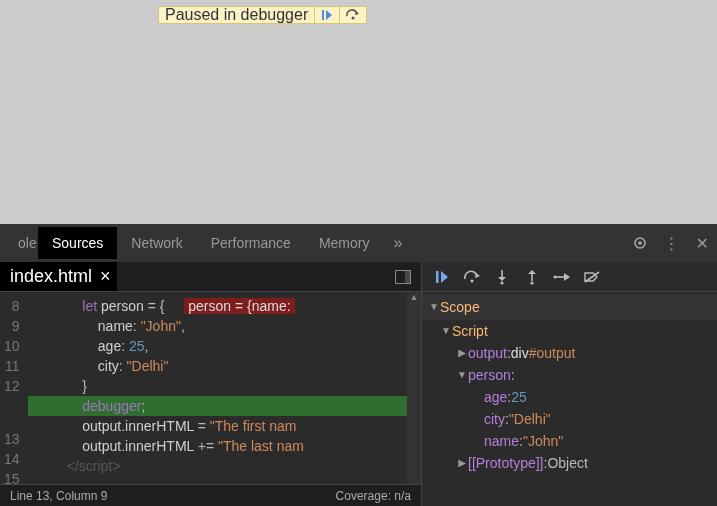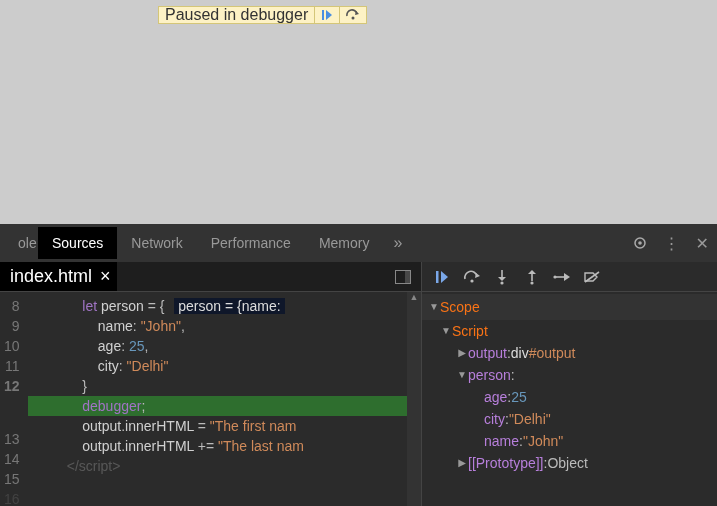--- a/index.html
+++ b/index.html
@@ -28,30 +28,30 @@
 .gutter{background:#2b2b2b;color:#777;text-align:right;padding:4px 8px 4px 4px;user-select:none;line-height:20px}
 .code{flex:1;padding:4px 0;white-space:pre;line-height:20px;overflow:hidden}
 .code-line{padding:0 8px;height:20px}
 .code-line.current{background:#2e6e2e}
 .tok-key{color:#a074c4}
 .tok-str{color:#d08a5a}
 .tok-num{color:#6897bb}
 .tok-id{color:#d0d0d0}
 .tok-pun{color:#bbb}
 .tok-prop{color:#d0d0d0}
-.inline-hint{background:#0f172a;color:#ddd;padding:0 4px;margin-left:6px}
+.inline-hint{background:#7f1d1d;color:#ddd;padding:0 4px;margin-left:16px}
 .scroll-track{position:absolute;right:0;top:0;bottom:0;width:14px;background:#333}
 .scroll-arrow{height:14px;color:#888;font-size:9px;text-align:center;cursor:pointer}
 .dbg-toolbar{display:flex;align-items:center;height:30px;background:#2b2b2b;border-bottom:1px solid #444;padding:0 6px;gap:2px}
 .dbg-btn{width:28px;height:24px;display:flex;align-items:center;justify-content:center;color:#bbb;cursor:pointer}
 .dbg-btn.primary{color:#7aa7e8}
 .scope{flex:1;overflow:auto;font-family:Consolas,monospace;font-size:14px;line-height:22px;padding:2px 0}
 .scope-row{display:flex;align-items:center;padding:0 6px}
 .tw{display:inline-block;width:12px;color:#999;cursor:pointer;font-size:10px;text-align:center}
-.scope-label{color:#f97316}
+.scope-label{color:#fdba74}
 .scope-header{background:#333;padding:2px 6px}
 .sc-key{color:#b77fdb}
 .sc-str{color:#d08a5a}
 .sc-num{color:#6897bb}
 .sc-elem{color:#ddd}
 .sc-elem .hash{color:#d08a5a}
 .sc-obj{color:#bbb}
 .ind1{padding-left:18px}
 .ind2{padding-left:34px}
 .ind3{padding-left:50px}
@@ -112,31 +112,36 @@
               <rect x="10" y="1" width="5" height="12" fill="#888" opacity="0.4"></rect>
             </svg>
         </div>
       </div>
       <div class="code-area">
         <div class="gutter" id="gutter">
             <div style="opacity: 1;">8</div>
             <div style="opacity: 1;">9</div>
             <div style="opacity: 1;">10</div>
             <div style="opacity: 1;">11</div>
-            <div style="opacity: 1; font-weight: bold;">12</div>
+            <div style="opacity: 1;">12</div>
             <div style="opacity: 1; margin-top: 33px;">13</div>
             <div style="opacity: 1;">14</div>
             <div style="opacity: 1; text-align: center;">15</div>
             <div style="opacity: 0.3;">16</div>
           </div>
         <div class="code" id="code"><div class="code-line"><span>            </span><span class="tok-key">let</span><span class="tok-pun"> </span><span class="tok-id">person</span><span class="tok-pun"> = { </span><span class="inline-hint">person = {name:</span></div><div class="code-line"><span>                </span><span class="tok-prop">name</span><span class="tok-pun">: </span><span class="tok-str">"John"</span><span class="tok-pun">,</span></div><div class="code-line"><span>                </span><span class="tok-prop">age</span><span class="tok-pun">: </span><span class="tok-num">25</span><span class="tok-pun">,</span></div><div class="code-line"><span>                </span><span class="tok-prop">city</span><span class="tok-pun">: </span><span class="tok-str">"Delhi"</span></div><div class="code-line"><span>            </span><span class="tok-pun">}</span></div><div class="code-line current"><span>            </span><span class="tok-key">debugger</span><span class="tok-pun">;</span></div><div class="code-line"><span>            </span><span class="tok-id">output</span><span class="tok-pun">.</span><span class="tok-prop">innerHTML</span><span class="tok-pun"> = </span><span class="tok-str">"The first nam</span></div><div class="code-line"><span>            </span><span class="tok-id">output</span><span class="tok-pun">.</span><span class="tok-prop">innerHTML</span><span class="tok-pun"> += </span><span class="tok-str">"The last nam</span></div><div class="code-line" style="opacity: 0.3;"><span>        </span><span class="tok-pun">&lt;/script​&gt;</span></div></div>
         <div class="scroll-track">
           <div class="scroll-arrow">▲</div>
         </div>
       </div>
+      <div class="status">
+        <span>Line 13, Column 9</span>
+        <div class="status-spacer"></div>
+        <span>Coverage: n/a</span>
+      </div>
     </div>
 
     <div class="right">
       <div class="dbg-toolbar">
         <div class="dbg-btn primary">
           <svg width="14" height="14" viewBox="0 0 14 14">
               <rect x="1" y="1" width="2.5" height="12" fill="#7aa7e8"></rect>
               <polygon points="6,1 13,7 6,13" fill="#7aa7e8"></polygon>
             </svg>
         </div>

